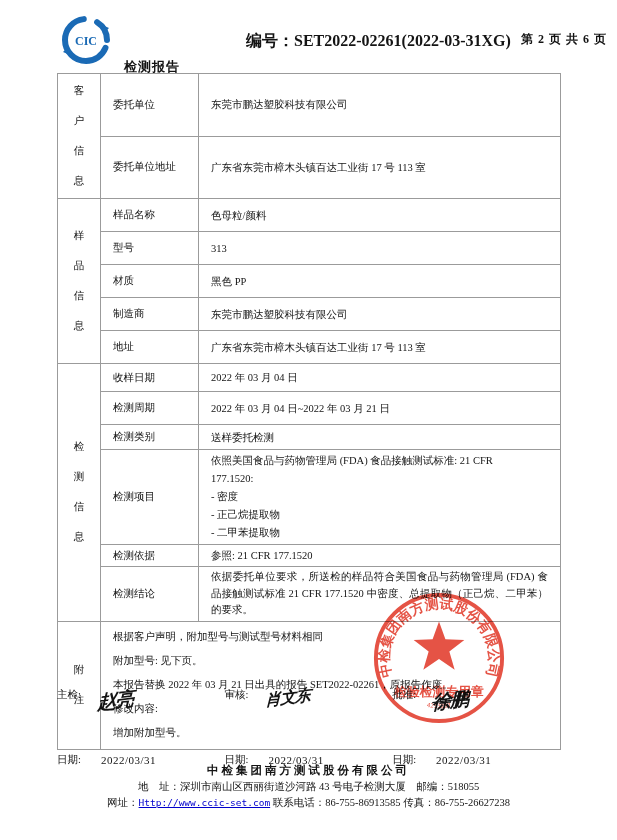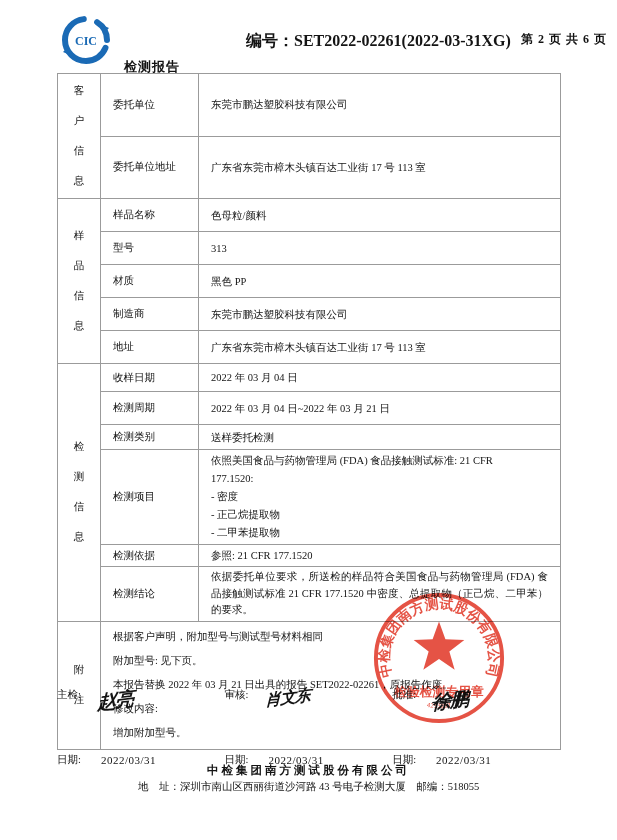--- a/index.html
+++ b/index.html
@@ -188,15 +188,19 @@
     </text>
     <text x="70" y="109" text-anchor="middle" font-size="13" font-weight="bold" fill="#e23b2b" font-family="Liberation Serif, serif">检验检测专用章</text>
     <text font-size="6" fill="#e23b2b" font-family="DejaVu Sans Mono, monospace">
       <textPath href="#arcBot" startOffset="50%" text-anchor="middle">4253207</textPath>
     </text>
   </svg>
 
   <div class="footer">
     <div class="f-company">中检集团南方测试股份有限公司</div>
     <div class="f-line">地　址：深圳市南山区西丽街道沙河路 43 号电子检测大厦　邮编：518055</div>
+    <div class="f-line">
+      <span>网址：</span><a class="f-link" href="#">Http://www.ccic-set.com</a>
+      <span>联系电话：86-755-86913585 传真：86-755-26627238</span>
+    </div>
   </div>
 
 </div>
 
 </body></html>

